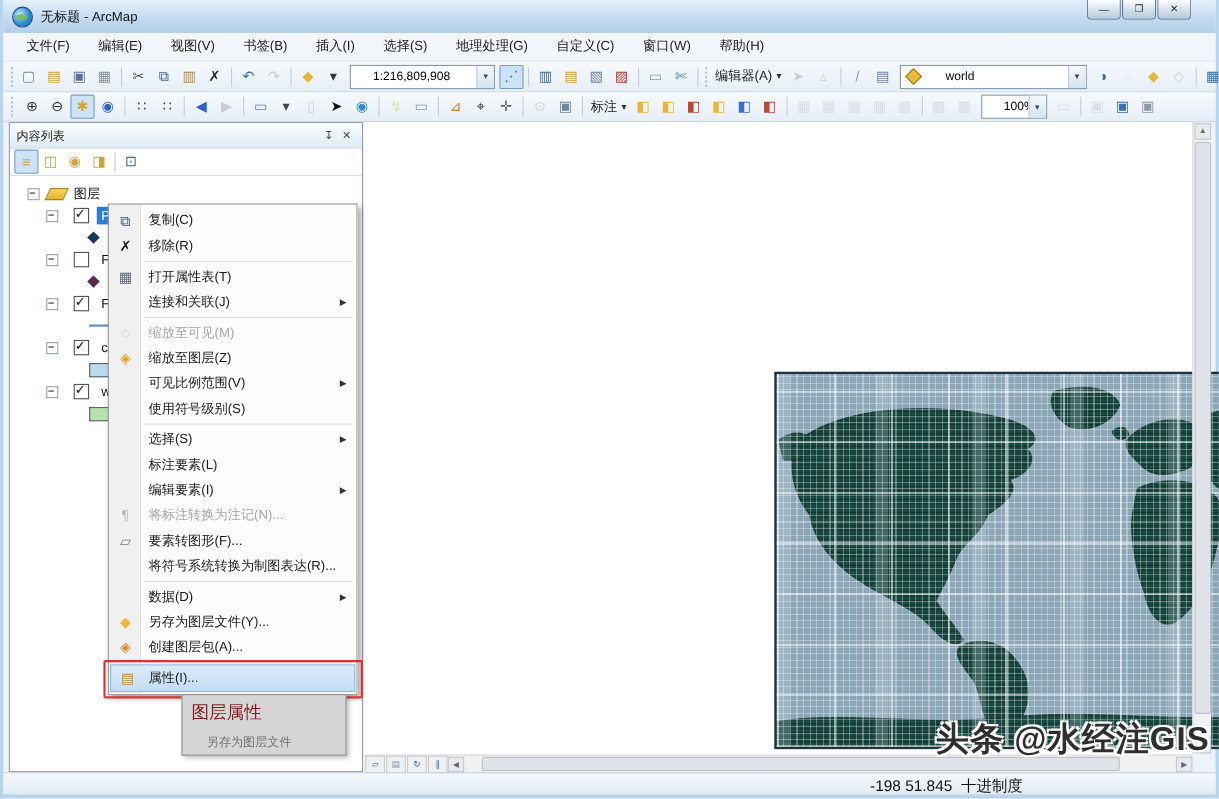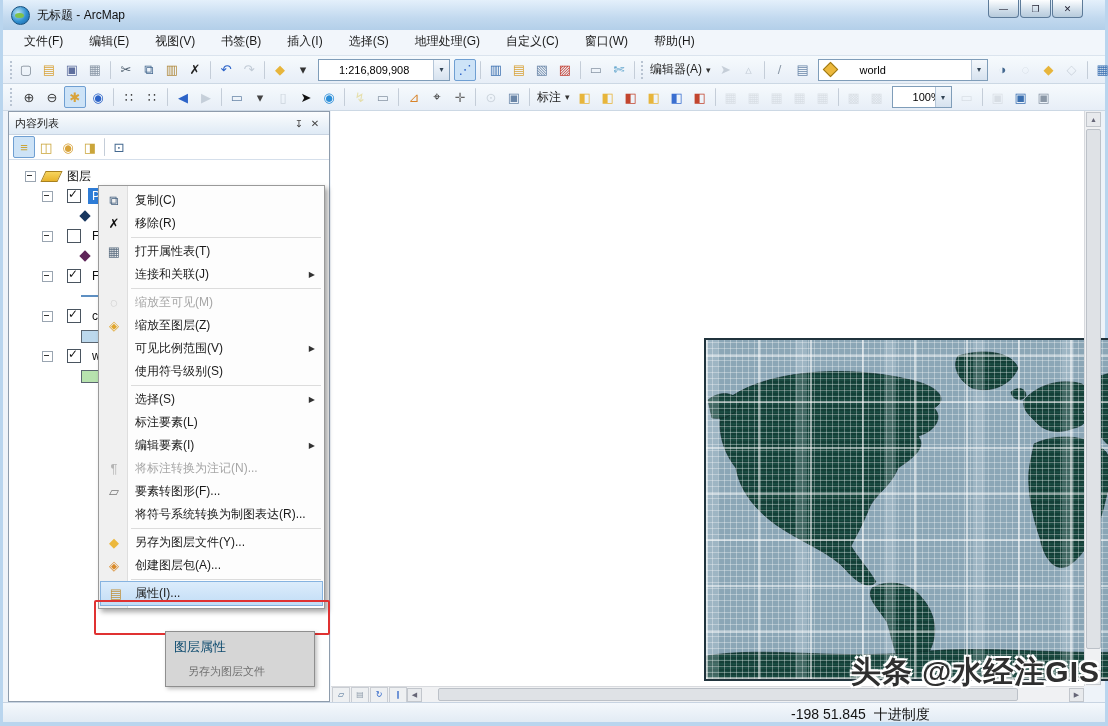--- a/index.html
+++ b/index.html
@@ -140,21 +140,21 @@
   .mi[data-icon="layer-package-icon"]::before{content:"◈";color:#d98a2b}
   .mi[data-icon="properties-icon"]::before{content:"▤";color:#c0913c}
 
   #redbox{position:absolute;left:91px;top:600px;width:232px;height:31px;
     border:2px solid #e03131;border-radius:2px;z-index:55;pointer-events:none}
 
   
   #tooltip{position:absolute;left:162px;top:631px;width:150px;height:56px;z-index:60;
     background:#d6d6d6;border:1px solid #8f8f8f;box-shadow:2px 2px 4px rgba(0,0,0,.25);
     box-sizing:border-box;padding:6px 8px}
-  #tooltip .t1{font-size:13px;color:#0c4a6e}
+  #tooltip .t1{font-size:16px;color:#7f1d1d}
   #tooltip .t2{font-size:11px;color:#707070;margin-top:8px;padding-left:14px}
 
   
   #watermark{position:absolute;right:8px;top:652px;z-index:100;font-size:30px;font-weight:bold;
     color:#2f2f2f;letter-spacing:1px;
     text-shadow:-2px -2px 0 #fff,2px -2px 0 #fff,-2px 2px 0 #fff,2px 2px 0 #fff,0 0 4px #fff}
 </style>
 </head>
 <body>
 
@@ -525,20 +525,23 @@
       </div>
 
       <div class="mi" data-state="" data-icon="" data-submenu="false">
         <span>将符号系统转换为制图表达(R)...</span>
       </div>
 
       <div class="mi" data-state="sep" data-icon="" data-submenu="false">
         <span></span>
       </div>
 
+      <div class="mi" data-state="" data-icon="" data-submenu="true">
+        <span>数据(D)</span>
+      </div>
 
       <div class="mi" data-state="" data-icon="layer-file-icon" data-submenu="false">
         <span>另存为图层文件(Y)...</span>
       </div>
 
       <div class="mi" data-state="" data-icon="layer-package-icon" data-submenu="false">
         <span>创建图层包(A)...</span>
       </div>
 
       <div class="mi" data-state="sep" data-icon="" data-submenu="false">

